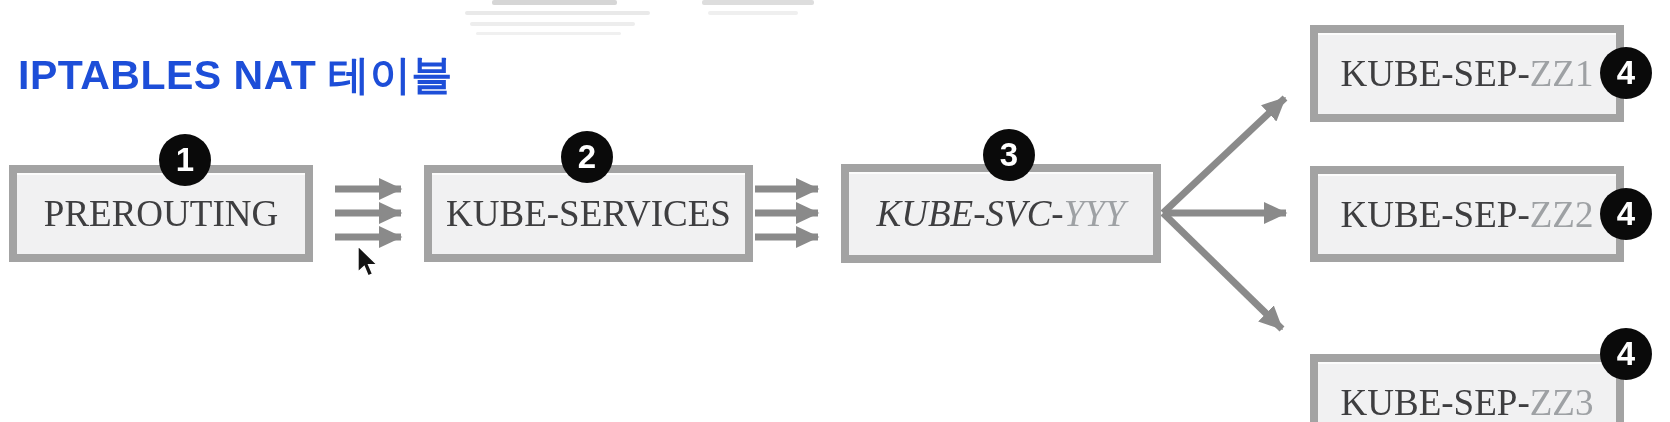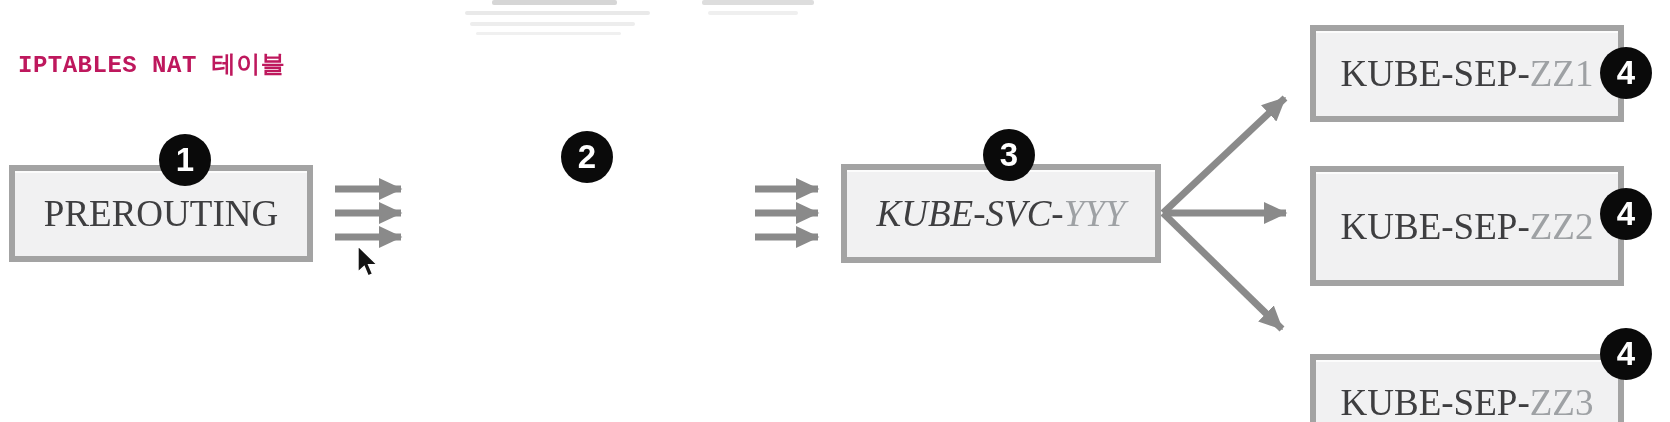--- a/index.html
+++ b/index.html
@@ -7,44 +7,44 @@
     position:relative;
     width:1670px;height:422px;
     background:#ffffff;
     overflow:hidden;
     font-family:"Liberation Sans", sans-serif;
   }
 
   
   .title{
     position:absolute;left:18px;top:48px;
-    font-size:24px;font-weight:bold;color:#be185d;
+    font-size:41px;font-weight:bold;color:#1d4ed8;
     letter-spacing:0.5px;
-    font-family:Liberation Mono, monospace;
+    font-family:Liberation Sans, sans-serif;
     white-space:nowrap;
   }
 
   
   .node{
     position:absolute;
     box-sizing:border-box;
     background:#f1f1f2;
-    border:6px solid #a3a3a3;
+    border:8px solid #a3a3a3;
     box-shadow:inset 0 2px 0 rgba(255,255,255,.75);
     display:flex;align-items:center;justify-content:center;
     font-family:"Liberation Serif", serif;
     font-size:37px;color:#3e3e40;
     white-space:nowrap;
   }
   .node .light{color:#9ea1a4;}
   #node-prerouting   {left:9px;   top:165px; width:304px; height:97px;}
   #node-kube-services{left:424px; top:165px; width:329px; height:97px;}
   #node-kube-svc     {left:841px; top:164px; width:320px; height:99px;font-style:italic;}
   #node-sep1         {left:1310px;top:25px;  width:314px; height:97px;}
-  #node-sep2         {left:1310px;top:166px; width:314px; height:120px;}
+  #node-sep2         {left:1310px;top:166px; width:314px; height:96px;}
   #node-sep3         {left:1310px;top:306px; width:314px; height:96px;margin-top:48px;}
 
   
   .badge{
     position:absolute;
     width:52px;height:52px;border-radius:50%;
     background:#0a0a0a;color:#ffffff;
     display:flex;align-items:center;justify-content:center;
     font-size:33px;font-weight:bold;
     font-family:"Liberation Sans", sans-serif;
@@ -106,20 +106,25 @@
     <line x1="1163" y1="213" x2="1286" y2="213" marker-end="url(#ah)"></line>
     <line x1="1163" y1="213" x2="1282" y2="329" marker-end="url(#ah)"></line>
   </svg>
 
   <div class="node" id="node-prerouting">
     <span>
       <span>PREROUTING</span><span class="light"></span>
     </span>
   </div>
 
+  <div class="node" id="node-kube-services">
+    <span>
+      <span>KUBE-SERVICES</span><span class="light"></span>
+    </span>
+  </div>
 
   <div class="node" id="node-kube-svc">
     <span>
       <span>KUBE-SVC-</span><span class="light">YYY</span>
     </span>
   </div>
 
   <div class="node" id="node-sep1">
     <span>
       <span>KUBE-SEP-</span><span class="light">ZZ1</span>

